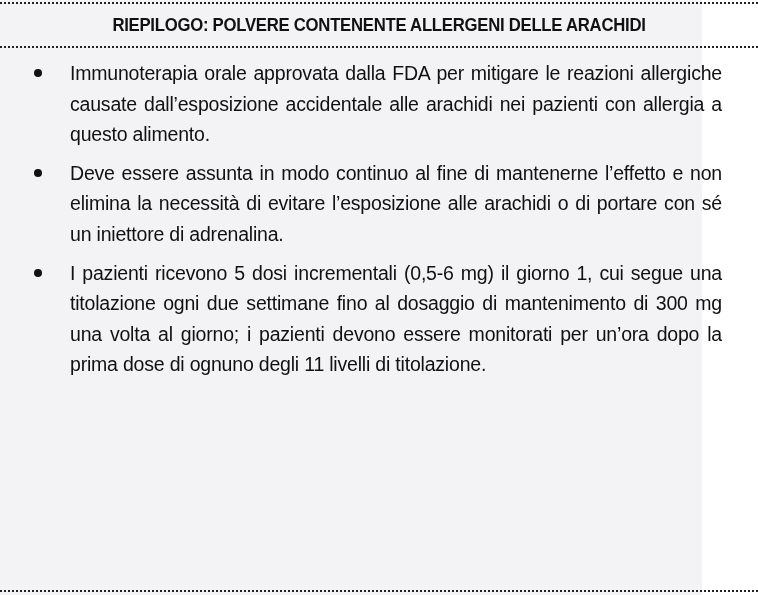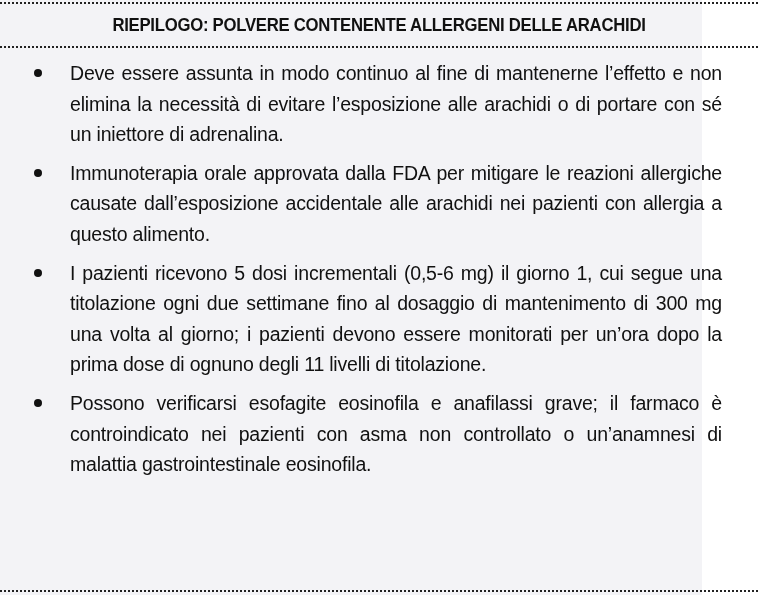--- a/index.html
+++ b/index.html
@@ -53,30 +53,26 @@
 <body>
 
 <div class="panel">
   <div class="rule top"></div>
   <div class="title">RIEPILOGO: POLVERE CONTENENTE ALLERGENI DELLE ARACHIDI</div>
   <div class="rule mid"></div>
 
   <ul class="list">
     <li class="item">
       <span class="bullet"></span>
+      <span class="text">Immunoterapia orale approvata dalla FDA per mitigare le reazioni allergiche causate dall’esposizione accidentale alle arachidi nei pazienti con allergia a questo alimento.</span>
+    </li>
+    <li class="item">
+      <span class="bullet"></span>
       <span class="text">Deve essere assunta in modo continuo al fine di mantenerne l’effetto e non elimina la necessità di evitare l’esposizione alle arachidi o di portare con sé un iniettore di adrenalina.</span>
     </li>
     <li class="item">
       <span class="bullet"></span>
-      <span class="text">Immunoterapia orale approvata dalla FDA per mitigare le reazioni allergiche causate dall’esposizione accidentale alle arachidi nei pazienti con allergia a questo alimento.</span>
-    </li>
-    <li class="item">
-      <span class="bullet"></span>
       <span class="text">I pazienti ricevono 5 dosi incrementali (0,5-6 mg) il giorno 1, cui segue una titolazione ogni due settimane fino al dosaggio di mantenimento di 300 mg una volta al giorno; i pazienti devono essere monitorati per un’ora dopo la prima dose di ognuno degli 11 livelli di titolazione.</span>
-    </li>
-    <li class="item">
-      <span class="bullet"></span>
-      <span class="text">Possono verificarsi esofagite eosinofila e anafilassi grave; il farmaco è controindicato nei pazienti con asma non controllato o un’anamnesi di malattia gastrointestinale eosinofila.</span>
     </li>
   </ul>
 
   <div class="rule bottom"></div>
 </div>
 
 </body></html>

